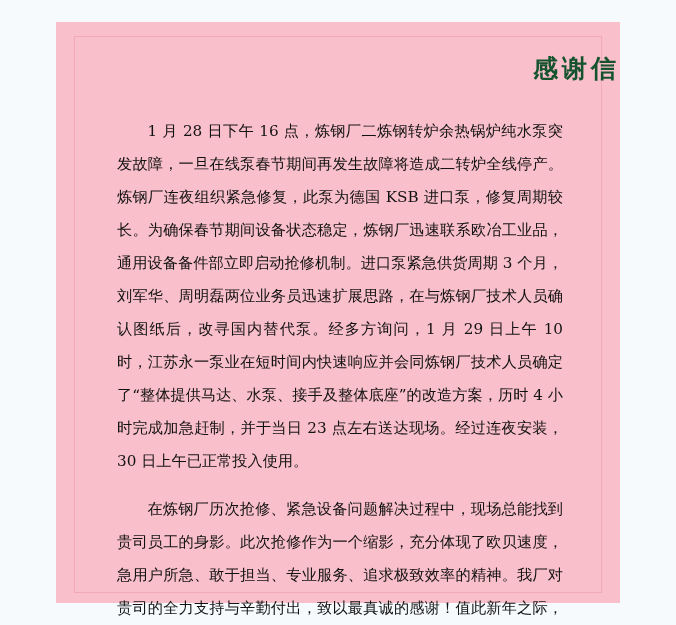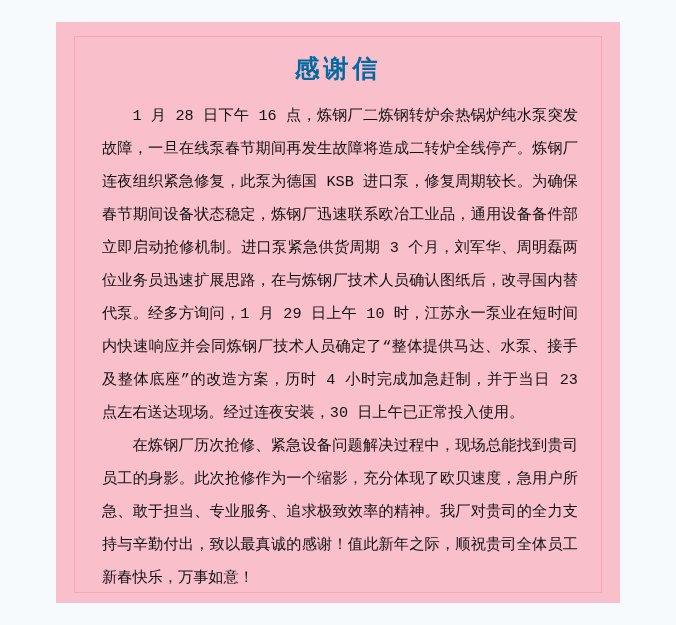--- a/index.html
+++ b/index.html
@@ -34,46 +34,45 @@
     right: 18px;
     bottom: 10px;
     border: 1px solid #f3a9b9;
     box-sizing: border-box;
   }
   .doc-title {
     position: absolute;
     left: 0;
     right: 0;
     top: 30px;
-    text-align: center;
+    text-align: right;
     font-family: "DejaVu Serif", serif;
     font-size: 25px;
     font-weight: bold;
     letter-spacing: 4px;
-    color: #0369a1;
+    color: #14532d;
   }
   .body-text {
     position: absolute;
     left: 46px;
     right: 42px;
     top: 78px;
     color: #121212;
     font-family: "DejaVu Serif", serif;
     font-size: 15.2px;
     line-height: 33px;
     text-align: justify;
     text-justify: inter-ideograph;
   }
   .salutation {
     margin: 0 0 2px 0;
   }
   .para {
-    margin: 0;
+    margin: 15px;
     text-indent: 2em;
-    font-family: Liberation Mono, monospace;
   }
 </style>
 </head>
 <body>
 
 <div id="page">
   <div class="letter-sheet">
     <div class="letter-inner"></div>
 
     <div class="doc-title">感谢信</div>

